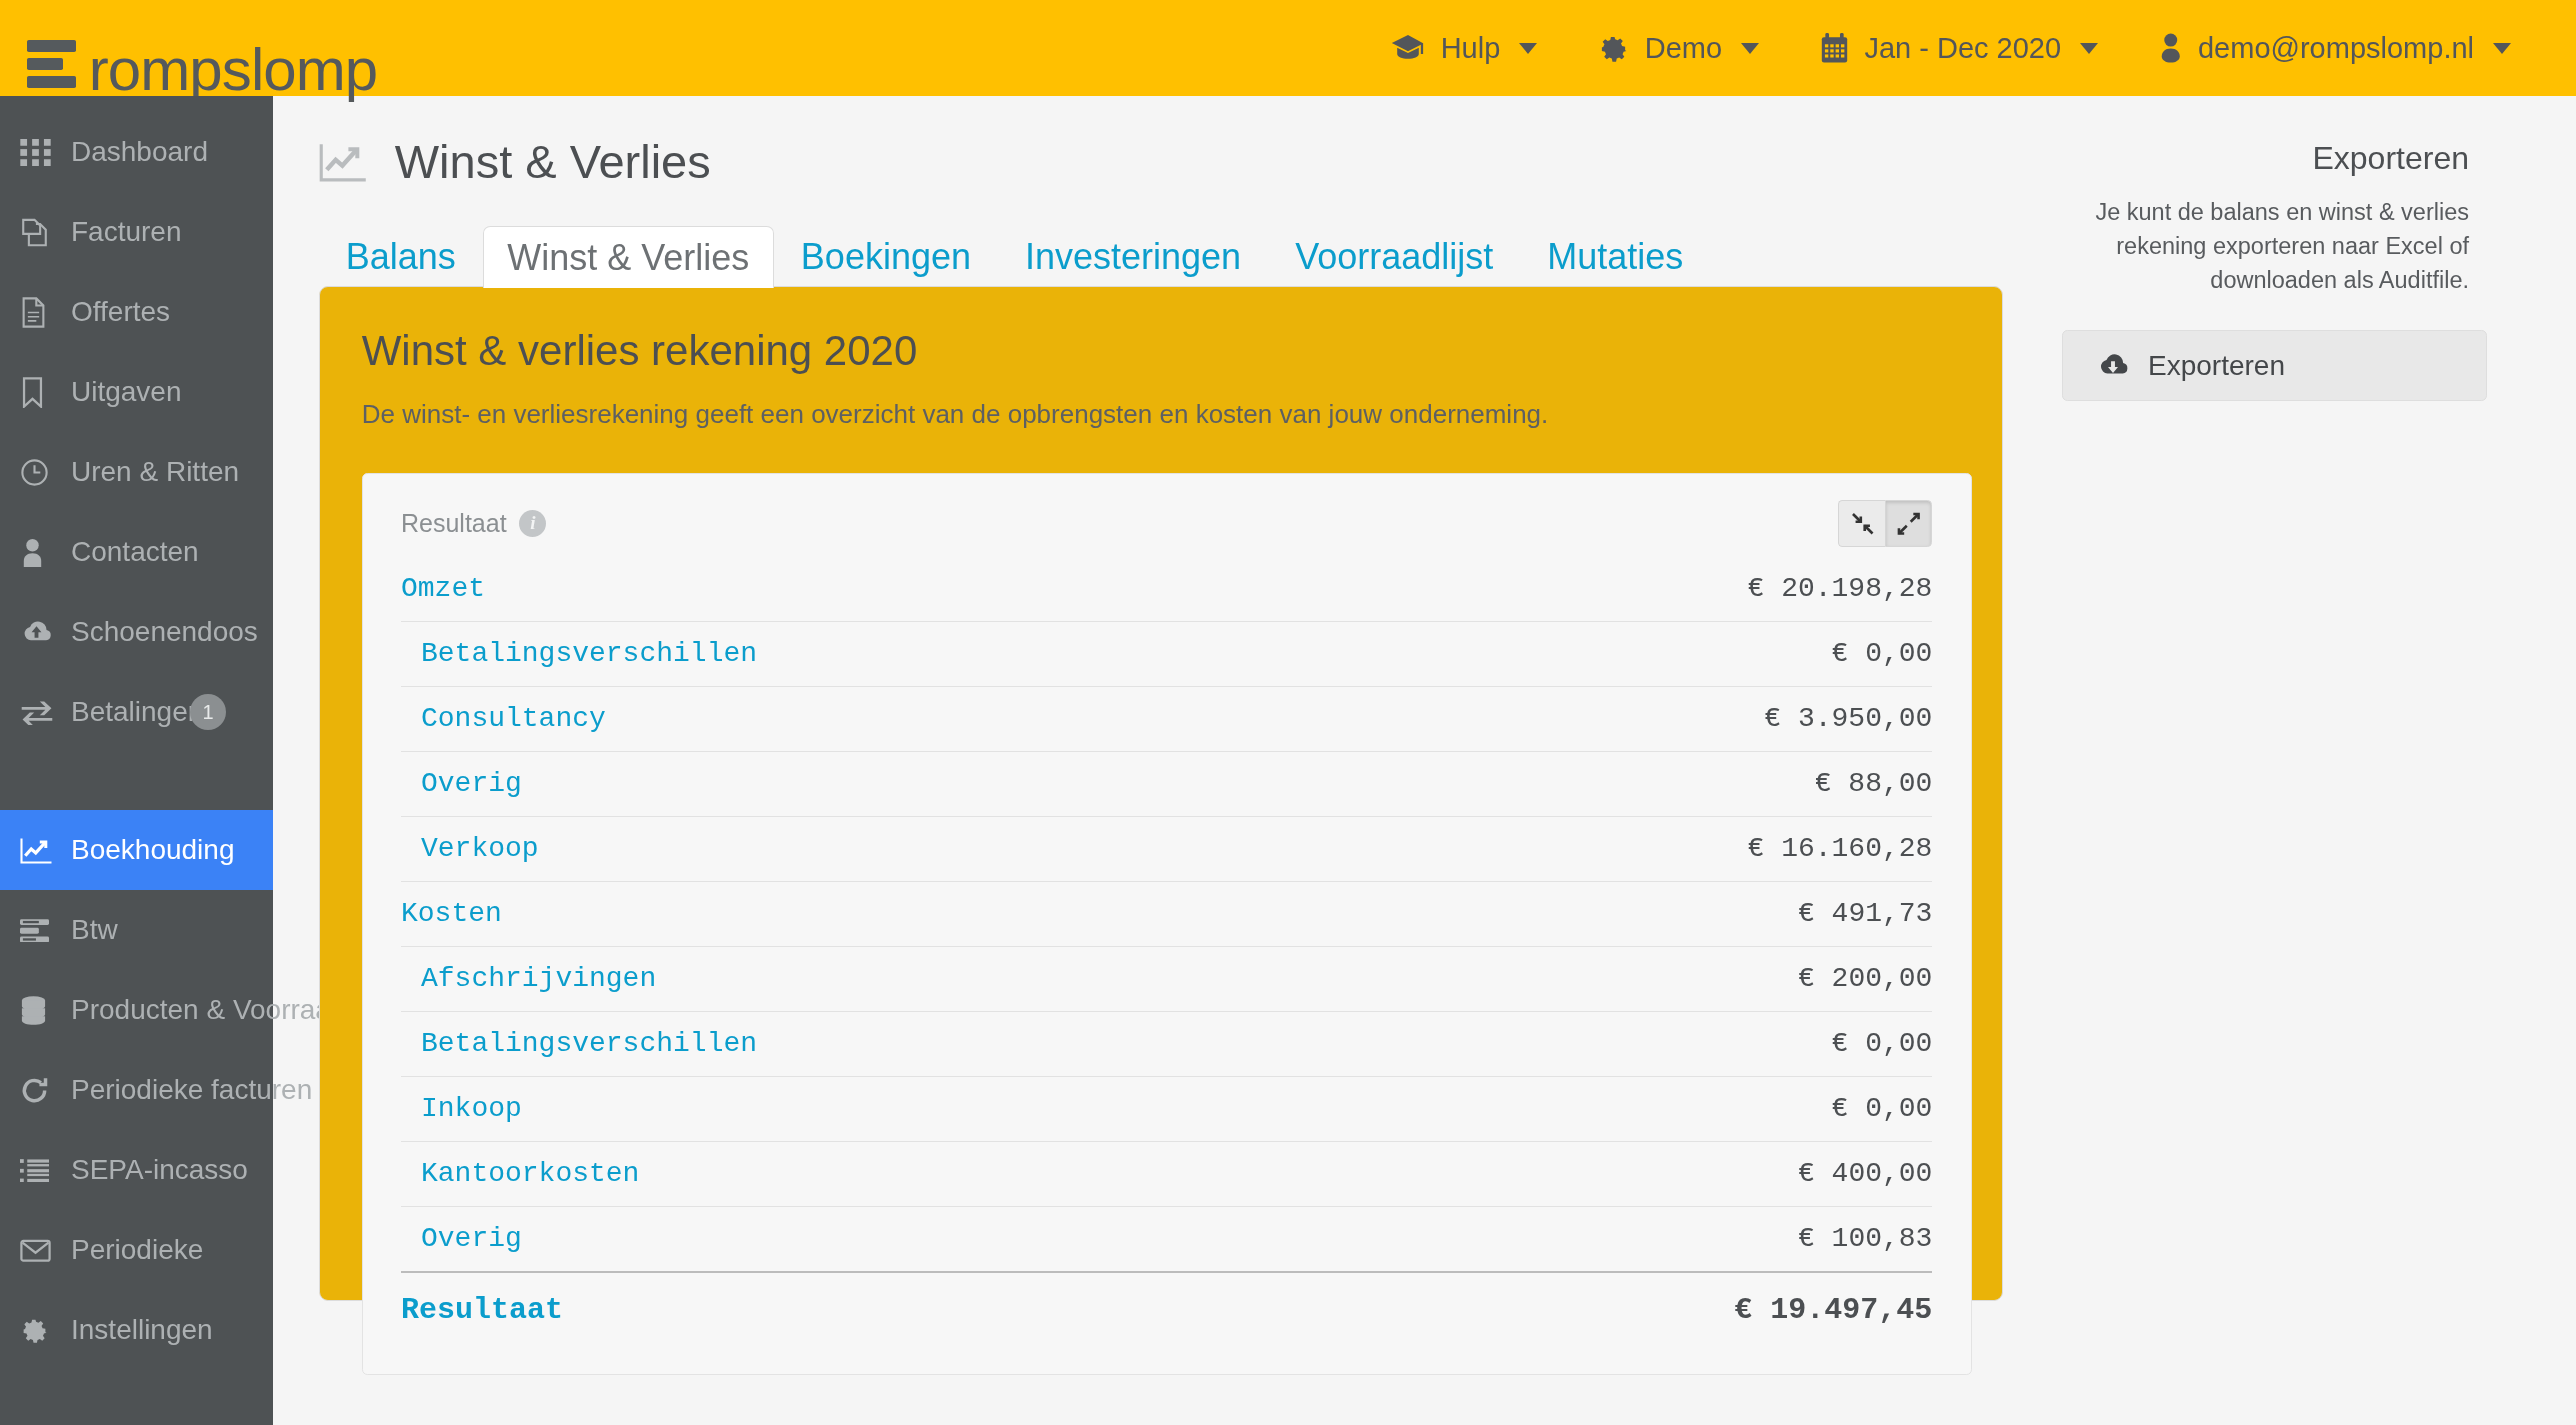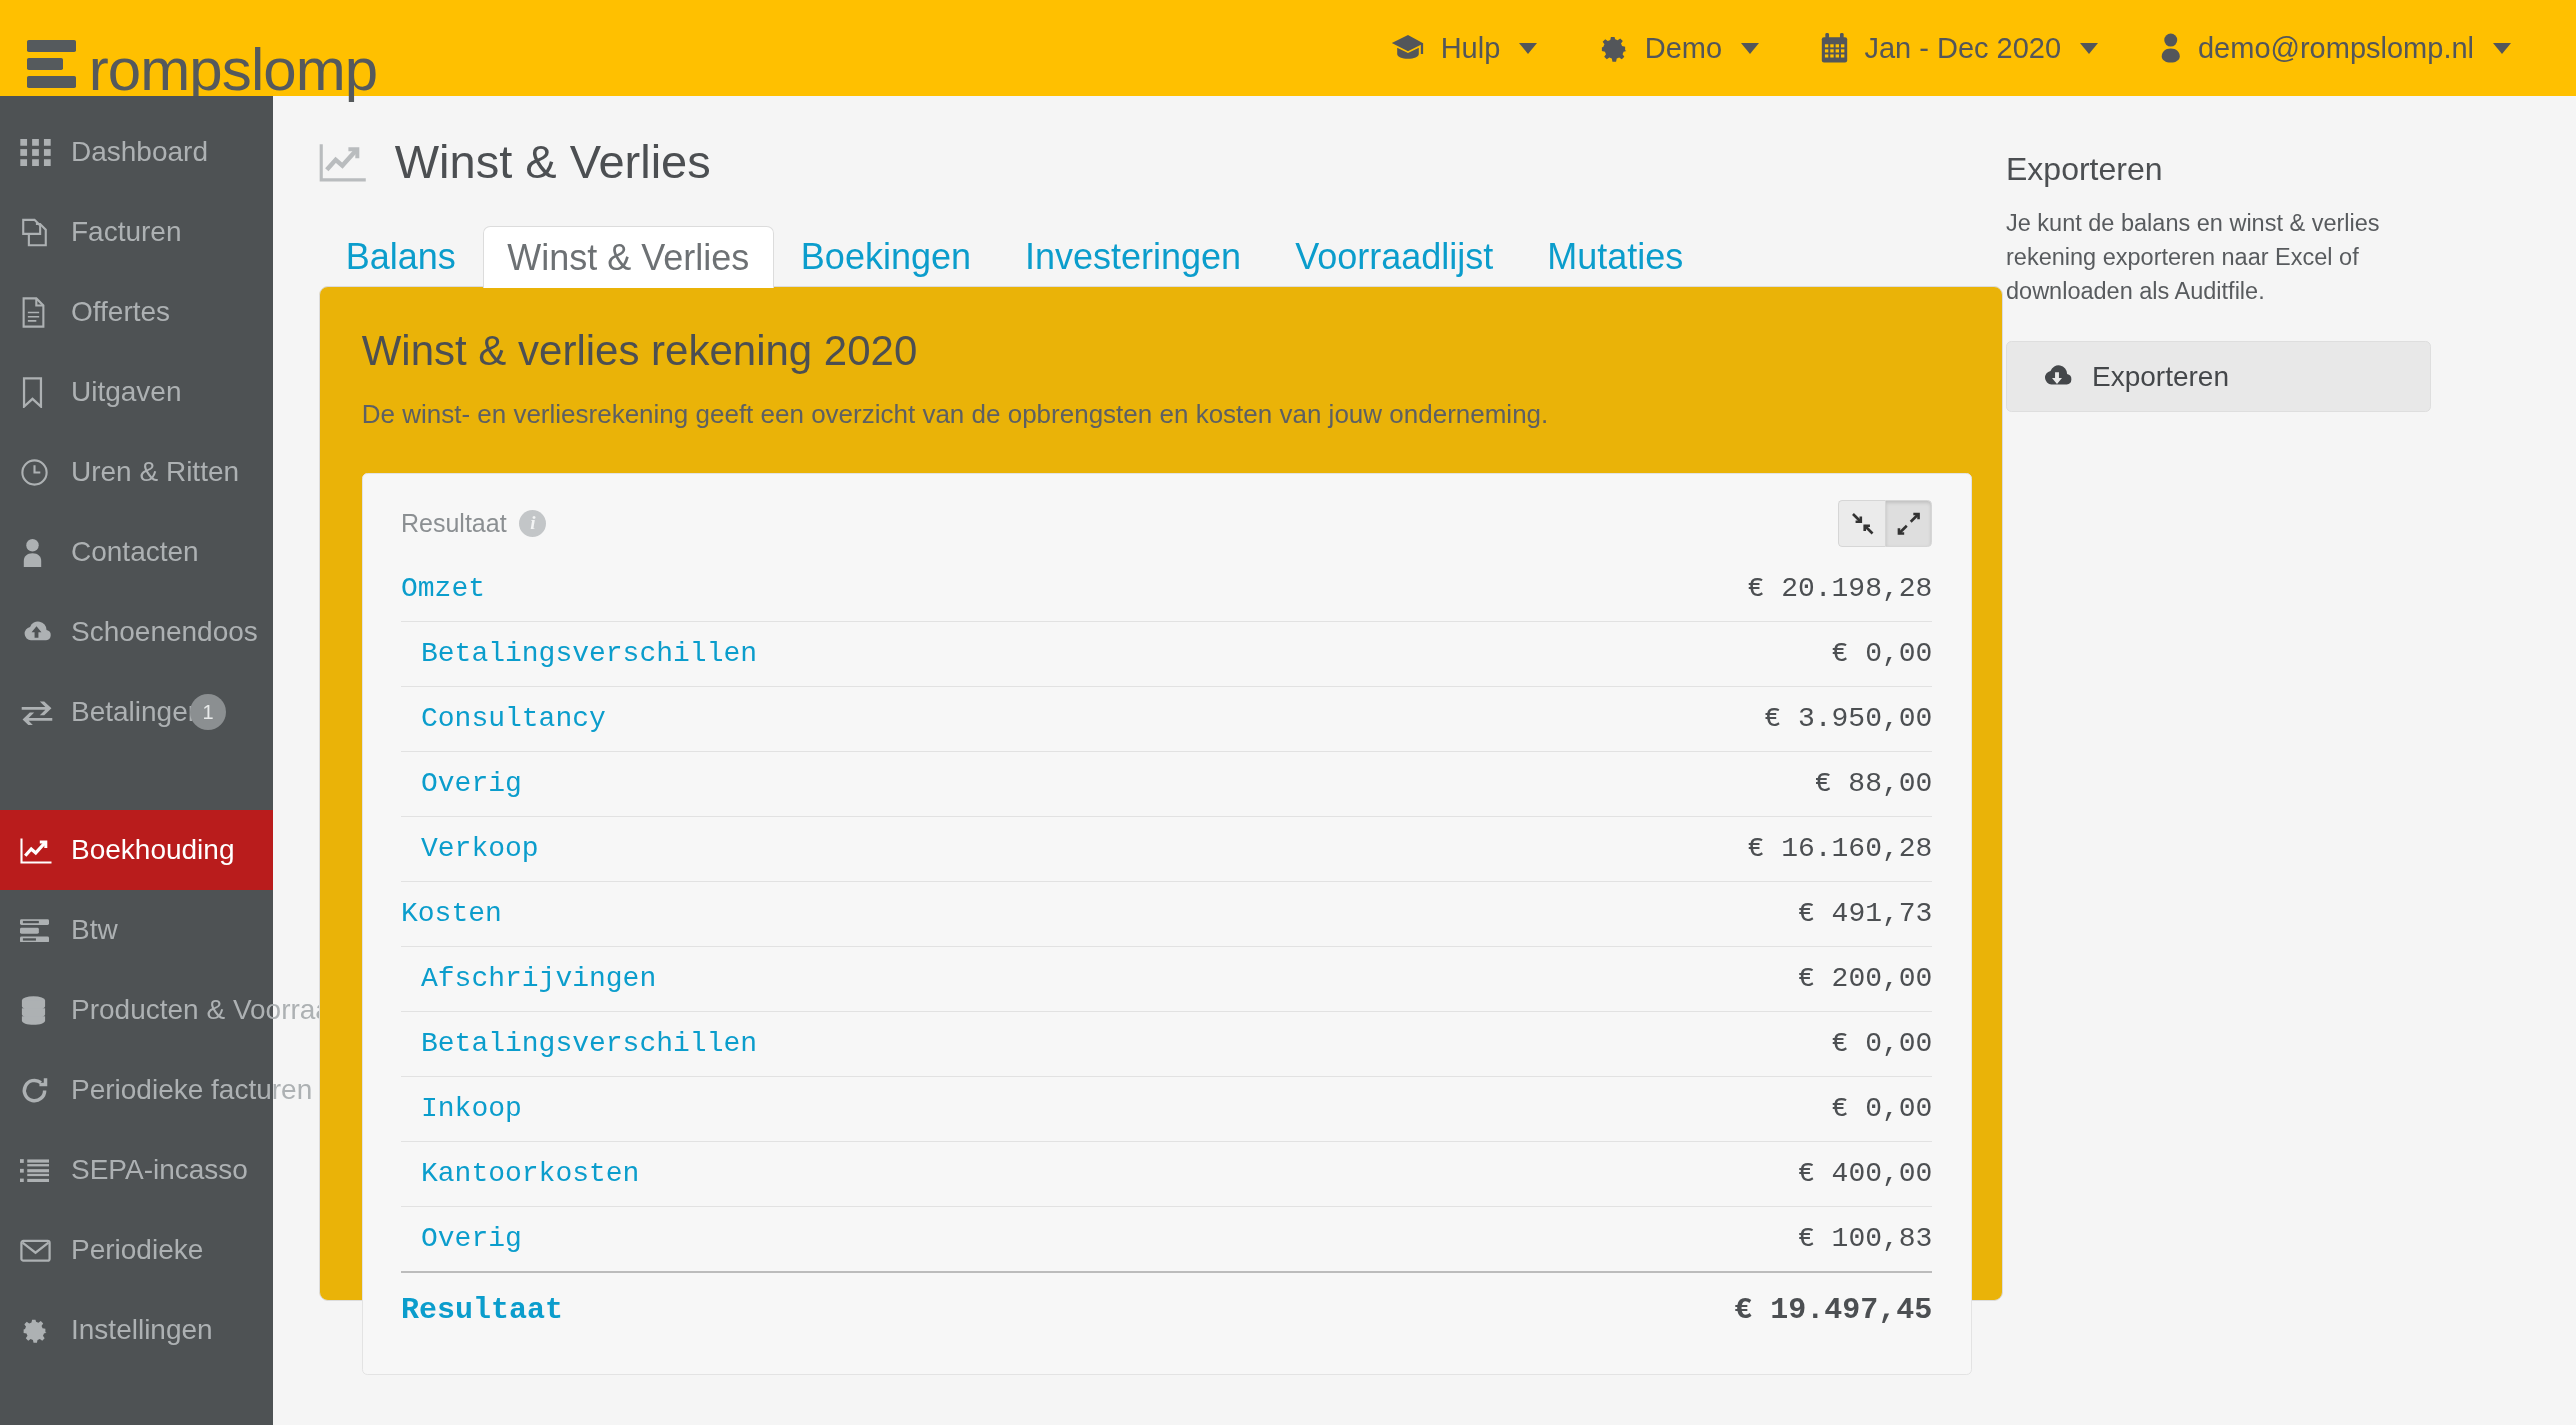--- a/index.html
+++ b/index.html
@@ -44,21 +44,21 @@
   
   .sidebar {
     position: absolute; top: 96px; left: 0; width: 273px; height: 1330px;
     background: #4e5254; padding-top: 16.3px;
   }
   .nav-item {
     display: flex; align-items: center; height: 80px;
     padding-left: 20px; color: #adb1b3; font-size: 28px;
     cursor: pointer; position: relative;
   }
-  .nav-item.active { background: #b91c1c; color: #ffffff; }
+  .nav-item.active { background: #3b82f6; color: #ffffff; }
   .nav-icon {
     width: 51px; min-width: 51px; display: flex;
     align-items: center; justify-content: flex-start;
   }
   .nav-icon svg { display: block; }
   .nav-label { white-space: nowrap; }
   .nav-badge {
     position: absolute; right: 47px; top: 50%; transform: translateY(-50%);
     width: 36px; height: 36px; border-radius: 50%;
     background: #8b8f91; color: #e8eaea; font-size: 20px;
@@ -132,21 +132,21 @@
   .row.level1 .label { padding-left: 0; }
   .row.level2 .label { padding-left: 20px; }
   .row.total {
     border-bottom: none; border-top: 2.7px solid #bcbcbc;
     height: 76px; margin-top: -0.9px;
   }
   .row.total .label { font-weight: bold; font-size: 30px; }
   .row.total .amount { font-weight: bold; font-size: 30px; }
 
   
-  .aside { position: absolute; top: 96px; left: 1944px; width: 523px; padding: 55px 54px 0 62px; }
+  .aside { position: absolute; top: 96px; left: 2000px; width: 523px; padding: 44px 54px 0 62px; text-align: right; }
   .aside-title { font-size: 32px; color: #4c4f52; font-weight: 400; }
   .aside-text { font-size: 23.5px; color: #585b5e; line-height: 1.45; margin-top: 18px; }
   .export-btn {
     margin-top: 33px; width: 425px; height: 71px;
     background: #e8e8e8; border: 0.9px solid #dedede; border-radius: 5.4px;
     display: flex; align-items: center; gap: 18px; padding-left: 33px;
     font-size: 28px; color: #44474a; cursor: pointer;
   }
   .export-btn svg { display: block; }
 </style>

